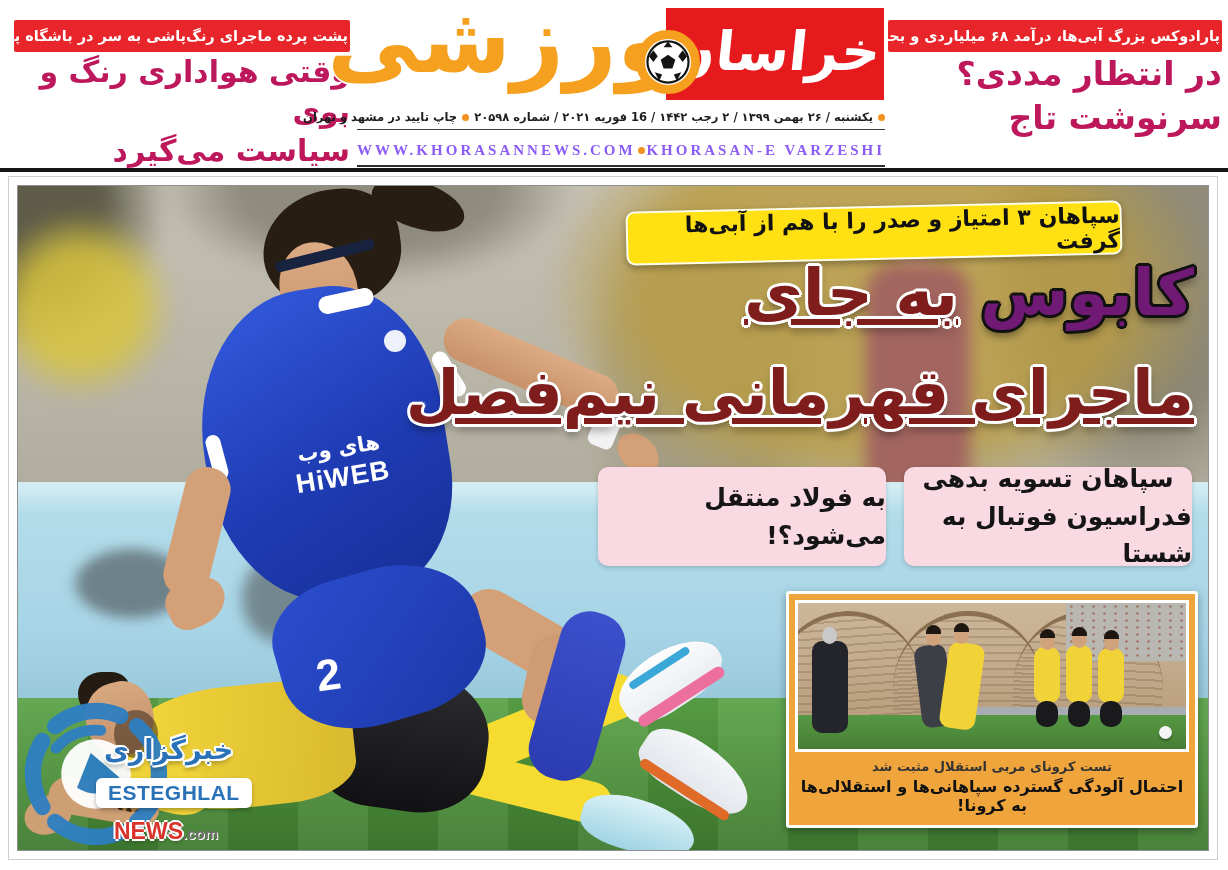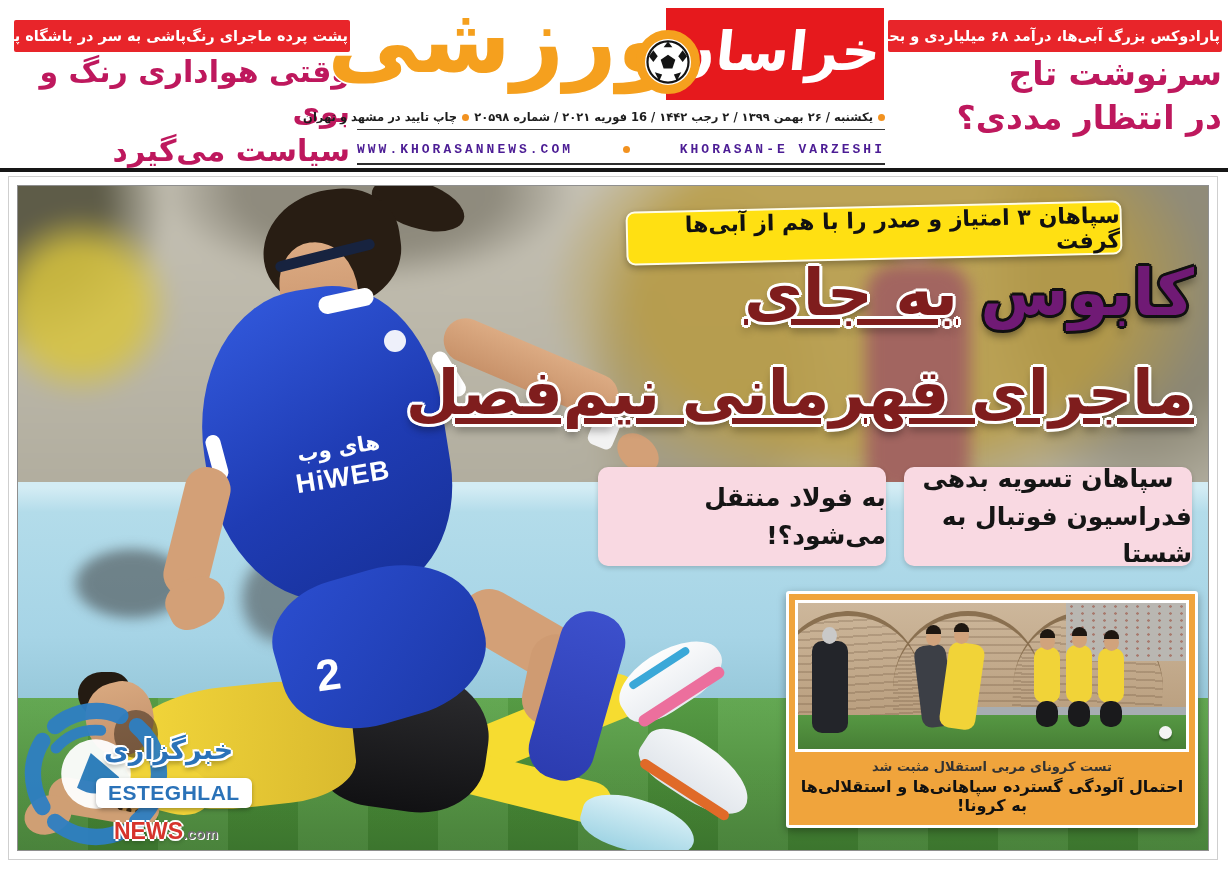--- a/index.html
+++ b/index.html
@@ -26,21 +26,21 @@
            text-shadow:2px 0 0 #fff,-2px 0 0 #fff,0 2px 0 #fff,0 -2px 0 #fff;}
   .logo-ball{position:absolute;right:186px;top:28px;width:64px;height:64px;border-radius:50%;
              border:9px solid #f5a01e;background:#fff;box-sizing:border-box;z-index:2;}
   .logo-ball svg{width:44px;height:44px;margin:1px;}
 
   .dateline{left:357px;top:110px;width:528px;display:flex;align-items:center;gap:5px;
             justify-content:space-between;font-size:11.5px;font-weight:bold;color:#1d1d1d;
             border-bottom:1px solid #3a3a3a;padding-bottom:5px;white-space:nowrap;}
   .bullet{width:7px;height:7px;border-radius:50%;background:#f29220;flex:0 0 auto;}
   .webline{left:357px;top:137px;width:528px;display:flex;align-items:center;justify-content:space-between;
-           font-family:Liberation Mono, monospace;font-size:13px;font-weight:bold;color:#4c1d95;
+           font-family:Liberation Serif, serif;font-size:15px;font-weight:bold;color:#8b5cf6;
            letter-spacing:3px;border-bottom:2px solid #2e2e2e;padding:5px 0 6px;}
   .black-rule{left:0;top:168px;width:1228px;height:4px;background:#161616;}
 
   
   .photo-frame{left:8px;top:176px;width:1210px;height:684px;background:#fff;
                border:1px solid #cfcfcf;box-sizing:border-box;padding:8px;}
   .photo{position:relative;width:100%;height:100%;border:1px solid #8f8f8f;box-sizing:border-box;
          overflow:hidden;background:#b7b3a6;}
 
   
@@ -205,22 +205,22 @@
         <polygon points="4,22 10,30 16,22 10,14" fill="#141414"></polygon>
         <polygon points="42,56 38,47 48,44" fill="#141414"></polygon>
         <polygon points="18,56 22,47 12,44" fill="#141414"></polygon>
       </svg>
     </div>
   </div>
 
   <div class="b story-right">
     <div class="red-banner rtl">پارادوکس بزرگ آبی‌ها، درآمد ۶۸ میلیاردی و بحران مالی!</div>
     <div class="black-headline rtl">
+      <div>در انتظار مددی؟</div>
       <div>سرنوشت تاج</div>
-      <div>در انتظار مددی؟</div>
     </div>
   </div>
 
   <div class="b dateline rtl">
     <span class="bullet"></span>
     <span>یکشنبه / ۲۶ بهمن ۱۳۹۹ / ۲ رجب ۱۴۴۲ / 16 فوریه ۲۰۲۱ / شماره ۲۰۵۹۸</span>
     <span class="bullet"></span>
     <span>چاپ تایید در مشهد و تهران</span>
   </div>
 

